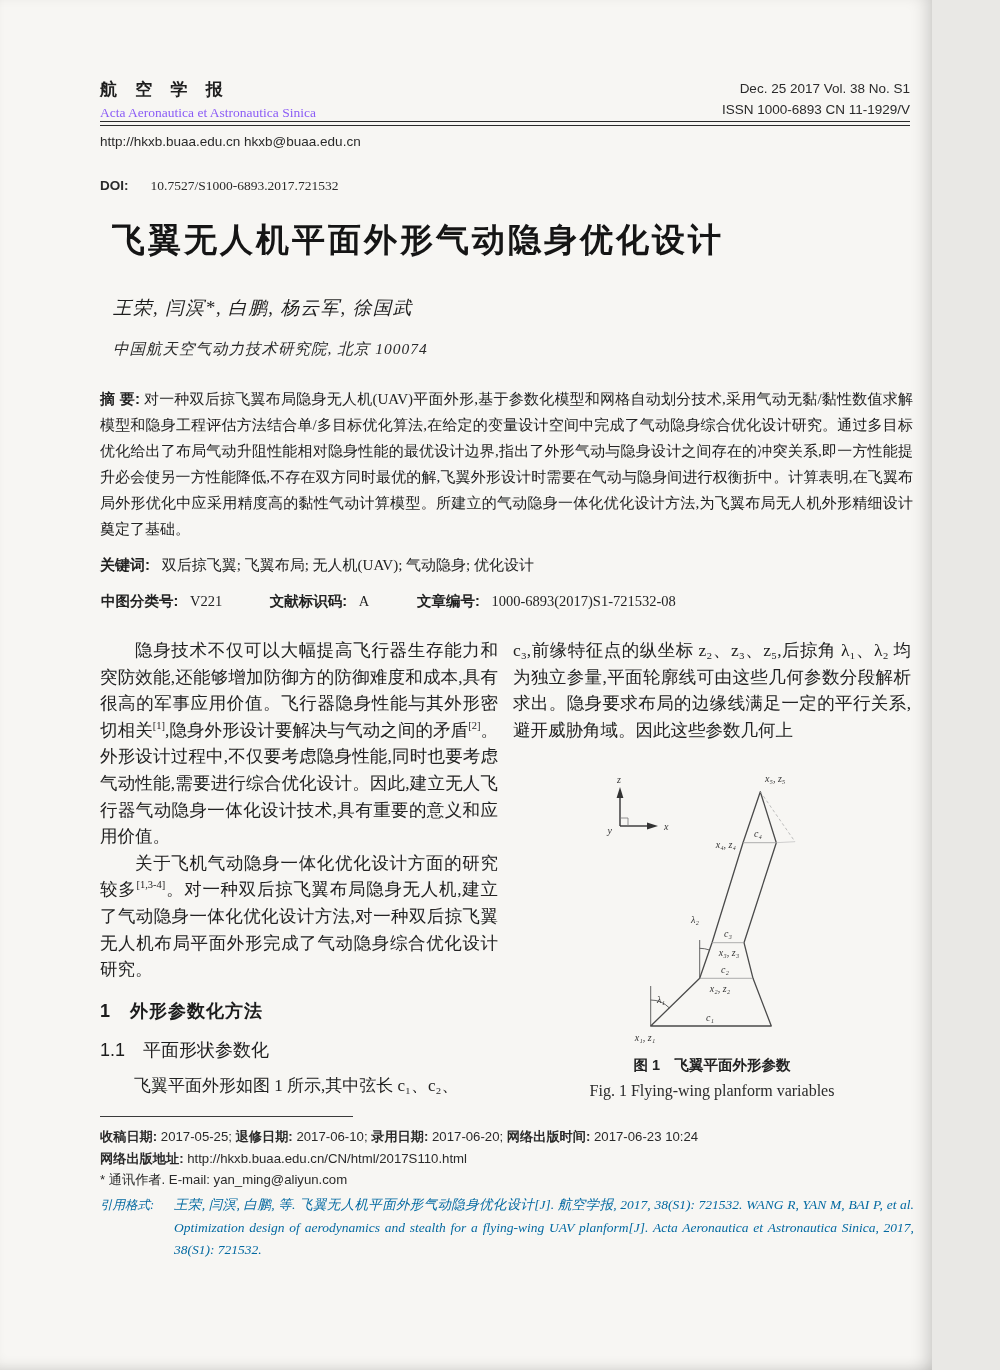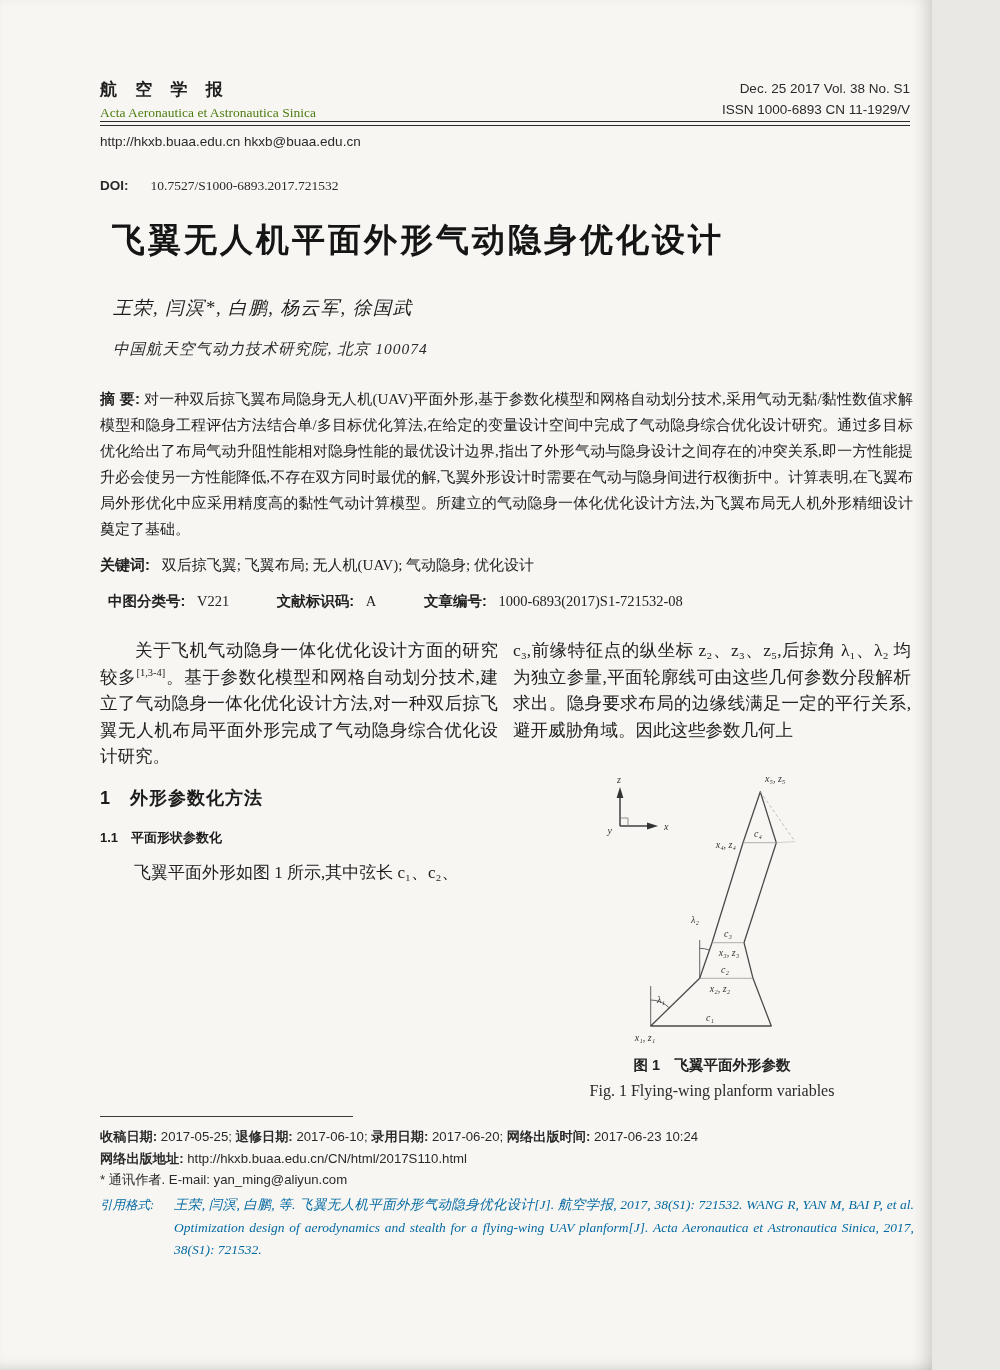--- a/index.html
+++ b/index.html
@@ -9,53 +9,53 @@
     background:#f7f6f3; color:#222;
     font-family:"Liberation Serif","DejaVu Serif",serif;
     overflow:hidden;
     box-shadow:inset -14px 0 18px -10px rgba(0,0,0,.18), inset 0 -10px 14px -8px rgba(0,0,0,.12);
   }
   .abs { position:absolute; }
 
   
   .hdr-row { left:100px; top:78px; width:810px; display:flex; justify-content:space-between; }
   .j-cn { font-size:17px; font-weight:bold; letter-spacing:7px; color:#1e1e1e; }
-  .j-en { font-size:13.5px; margin-top:4px; color:#4d7c0f; }
+  .j-en { font-size:13.5px; margin-top:4px; color:#8b5cf6; }
   .hdr-right { text-align:right; font-size:13.5px; line-height:21px; color:#2a2a2a; font-family:"Liberation Sans",sans-serif; }
   .dbl-rule { left:100px; top:121px; width:810px; height:5px;
     border-top:1.6px solid #2b2b2b; border-bottom:1.6px solid #2b2b2b; }
   .url-line { left:100px; top:134px; font-size:13.5px; font-family:"Liberation Sans",sans-serif; color:#2a2a2a; }
 
   .doi-line { left:100px; top:178px; font-size:13.5px; color:#2a2a2a; }
   .doi-line .lbl { font-weight:bold; font-family:"Liberation Sans",sans-serif; margin-right:22px; }
 
   .title { left:112px; top:218px; width:800px; font-size:33px; font-weight:bold;
     letter-spacing:3px; color:#151515; font-family:"Liberation Sans",sans-serif; }
   .authors { left:113px; top:295px; font-size:18.5px; font-style:italic; letter-spacing:1.5px; color:#1d1d1d; }
   .affil { left:113px; top:339px; font-size:15.5px; font-style:italic; letter-spacing:1px; color:#2a2a2a; }
 
   .abstract { left:100px; top:386px; width:813px; font-size:15px; line-height:26px;
     text-align:justify; color:#222; }
   .abstract .lbl, .kw .lbl, .cls .lbl { font-weight:bold; font-family:"Liberation Sans",sans-serif; }
   .kw { left:100px; top:556px; width:813px; font-size:15px; color:#222; }
   .kw .lbl { margin-right:8px; }
-  .cls { left:108px; top:592px; width:813px; font-size:14.5px; color:#222; }
+  .cls { left:101px; top:592px; width:813px; font-size:14.5px; color:#222; }
   .cls .lbl { margin-right:8px; }
   .cls .val { margin-right:44px; }
 
   
   .col { font-size:17.5px; line-height:26.6px; text-align:justify; color:#222; }
   .col-l { left:100px; top:637px; width:398px; }
   .col-r { left:513px; top:637px; width:398px; }
   .col p { margin:0; }
   .indent { text-indent:2em; }
   .ref { font-size:10.5px; vertical-align:super; line-height:0; letter-spacing:0; }
   .sec-h { margin:15px 0 10px 0; font-size:18px; font-weight:600; letter-spacing:1px;
     font-family:"Liberation Sans",sans-serif; color:#1c1c1c; text-align:left; }
-  .sub-h { margin:13px 0 9px 0; font-size:13px; font-weight:bold;
+  .sub-h { margin:13px 0 9px 0; font-size:18px; font-weight:normal;
     font-family:"Liberation Sans",sans-serif; color:#1c1c1c; text-align:left; }
   .p3 { font-size:17px; }
 
   
   .fig-svg { left:598px; top:770px; width:235px; height:285px; }
   .fig-svg text { font-family:"Liberation Serif","DejaVu Serif",serif; font-style:italic; font-size:10px; fill:#333; }
   .cap-cn { left:513px; top:1056px; width:398px; text-align:center; font-size:14.5px; font-weight:bold;
     font-family:"Liberation Sans",sans-serif; color:#222; }
   .cap-en { left:513px; top:1082px; width:398px; text-align:center; font-size:16px; color:#2a2a2a; }
 
@@ -111,21 +111,22 @@
   <p class="abs cls">
     <span class="lbl">中图分类号:</span>
     <span class="val">V221</span>
     <span class="lbl">文献标识码:</span>
     <span class="val">A</span>
     <span class="lbl">文章编号:</span>
     <span>1000-6893(2017)S1-721532-08</span>
   </p>
 
   <div class="abs col col-l">
-    <p class="indent"><span>关于飞机气动隐身一体化优化设计方面的研究较多</span><sup class="ref">[1,3-4]</sup><span>。基于参数化模型和网格自动划分技术,建立了气动隐身一体化优化设计方法,对一种双后掠飞翼无人机布局平面外形完成了气动隐身综合优化设计研究。</span></p>
+    <p class="indent"><span>隐身技术不仅可以大幅提高飞行器生存能力和突防效能,还能够增加防御方的防御难度和成本,具有很高的军事应用价值。飞行器隐身性能与其外形密切相关</span><sup class="ref">[1]</sup><span>,隐身外形设计要解决与气动之间的矛盾</span><sup class="ref">[2]</sup><span>。外形设计过程中,不仅要考虑隐身性能,同时也要考虑气动性能,需要进行综合优化设计。因此,建立无人飞行器气动隐身一体化设计技术,具有重要的意义和应用价值。</span></p>
+    <p class="indent"><span>关于飞机气动隐身一体化优化设计方面的研究较多</span><sup class="ref">[1,3-4]</sup><span>。对一种双后掠飞翼布局隐身无人机,建立了气动隐身一体化优化设计方法,对一种双后掠飞翼无人机布局平面外形完成了气动隐身综合优化设计研究。</span></p>
     <h2 class="sec-h">1　外形参数化方法</h2>
     <h3 class="sub-h">1.1　平面形状参数化</h3>
     <p class="indent p3">飞翼平面外形如图 1 所示,其中弦长 c₁、c₂、</p>
   </div>
 
   <div class="abs col col-r">
     <p>c₃,前缘特征点的纵坐标 z₂、z₃、z₅,后掠角 λ₁、λ₂ 均为独立参量,平面轮廓线可由这些几何参数分段解析求出。隐身要求布局的边缘线满足一定的平行关系,避开威胁角域。因此这些参数几何上</p>
   </div>
 
   <svg class="abs fig-svg" viewBox="0 0 235 285" xmlns="http://www.w3.org/2000/svg">

